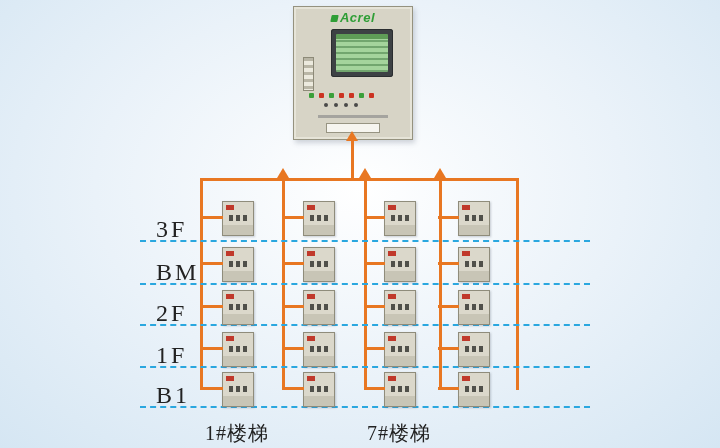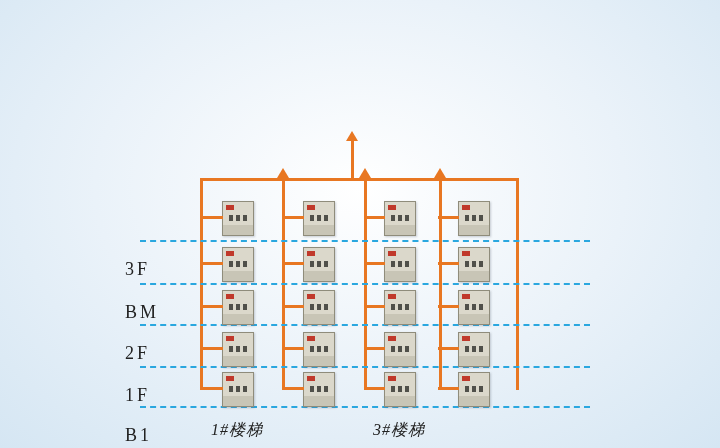--- a/index.html
+++ b/index.html
@@ -46,42 +46,68 @@
   .trunk{left:200px;top:178px;width:319px;height:3px;}
   .riser{left:351px;top:141px;width:3px;height:37px;}
   .vline{width:3px;top:178px;height:212px;}
   .arrow-up{position:absolute;width:0;height:0;
     border-left:6px solid transparent;border-right:6px solid transparent;
     border-bottom:10px solid #e87722;}
 
   
   .floorline{position:absolute;left:140px;width:450px;height:0;
     border-top:2px dashed #2aa7df;}
-  .floor-label{position:absolute;left:125px;width:54px;height:22px;
-    font-size:18px;color:#222;letter-spacing:3px;margin-top:43px;}
+  .floor-label{position:absolute;left:156px;width:54px;height:22px;
+    font-size:24px;color:#222;letter-spacing:3px;}
 
   
   .device{position:absolute;width:30px;height:33px;
     background:linear-gradient(180deg,#dbd8cb 0 23px,#c8c5b6 23px 100%);
     border:1px solid #8f8c7b;box-shadow:1px 1px 2px rgba(90,100,115,.3);}
   .device::before{content:"";position:absolute;left:-21px;top:14px;width:21px;height:3px;
     background:#e87722;}
   .device::after{content:"";position:absolute;left:6px;top:13px;width:4px;height:6px;
     background:#50504a;box-shadow:7px 0 #50504a,14px 0 #50504a;}
   .device .led{position:absolute;left:3px;top:3px;width:8px;height:5px;background:#c0392b;}
 
   
   .stair-label{position:absolute;top:420px;width:70px;text-align:center;
-    font-size:16px;color:#222;letter-spacing:1px;font-style:italic;}
+    font-size:20px;color:#222;letter-spacing:1px;}
 </style>
 </head>
 <body>
 
 <div class="canvas">
 
+  <div class="cabinet">
+    <div class="brand">
+      <span class="logo"></span><span>Acrel</span>
+    </div>
+    <div class="screen">
+      <div class="lcd"></div>
+    </div>
+    <div class="gauge"></div>
+    <div class="btnrow">
+      <i style="background:#3aa03a"></i>
+      <i style="background:#cc3322"></i>
+      <i style="background:#3aa03a"></i>
+      <i style="background:#cc3322"></i>
+      <i style="background:#cc3322"></i>
+      <i style="background:#3aa03a"></i>
+      <i style="background:#cc3322"></i>
+    </div>
+    <div class="btnrow2">
+      <i></i>
+      <i></i>
+      <i></i>
+      <i></i>
+    </div>
+    <div class="caption-line"></div>
+    <div class="slot"></div>
+  </div>
 
   <div class="arrow-up" style="left:346px;top:131px"></div>
   <div class="wire riser"></div>
   <div class="wire trunk"></div>
 
   <div class="wire vline" style="left:200px"></div>
   <div class="wire vline" style="left:282px"></div>
   <div class="wire vline" style="left:364px"></div>
   <div class="wire vline" style="left:439px"></div>
   <div class="wire vline" style="left:516px"></div>
@@ -161,15 +187,15 @@
       <i class="led"></i>
     </div>
   <div class="device" style="left:384px;top:372px">
       <i class="led"></i>
     </div>
   <div class="device" style="left:458px;top:372px">
       <i class="led"></i>
     </div>
 
   <div class="stair-label" style="left:202px">1#楼梯</div>
-  <div class="stair-label" style="left:364px">3#楼梯</div>
+  <div class="stair-label" style="left:364px">7#楼梯</div>
 
 </div>
 
 </body></html>

